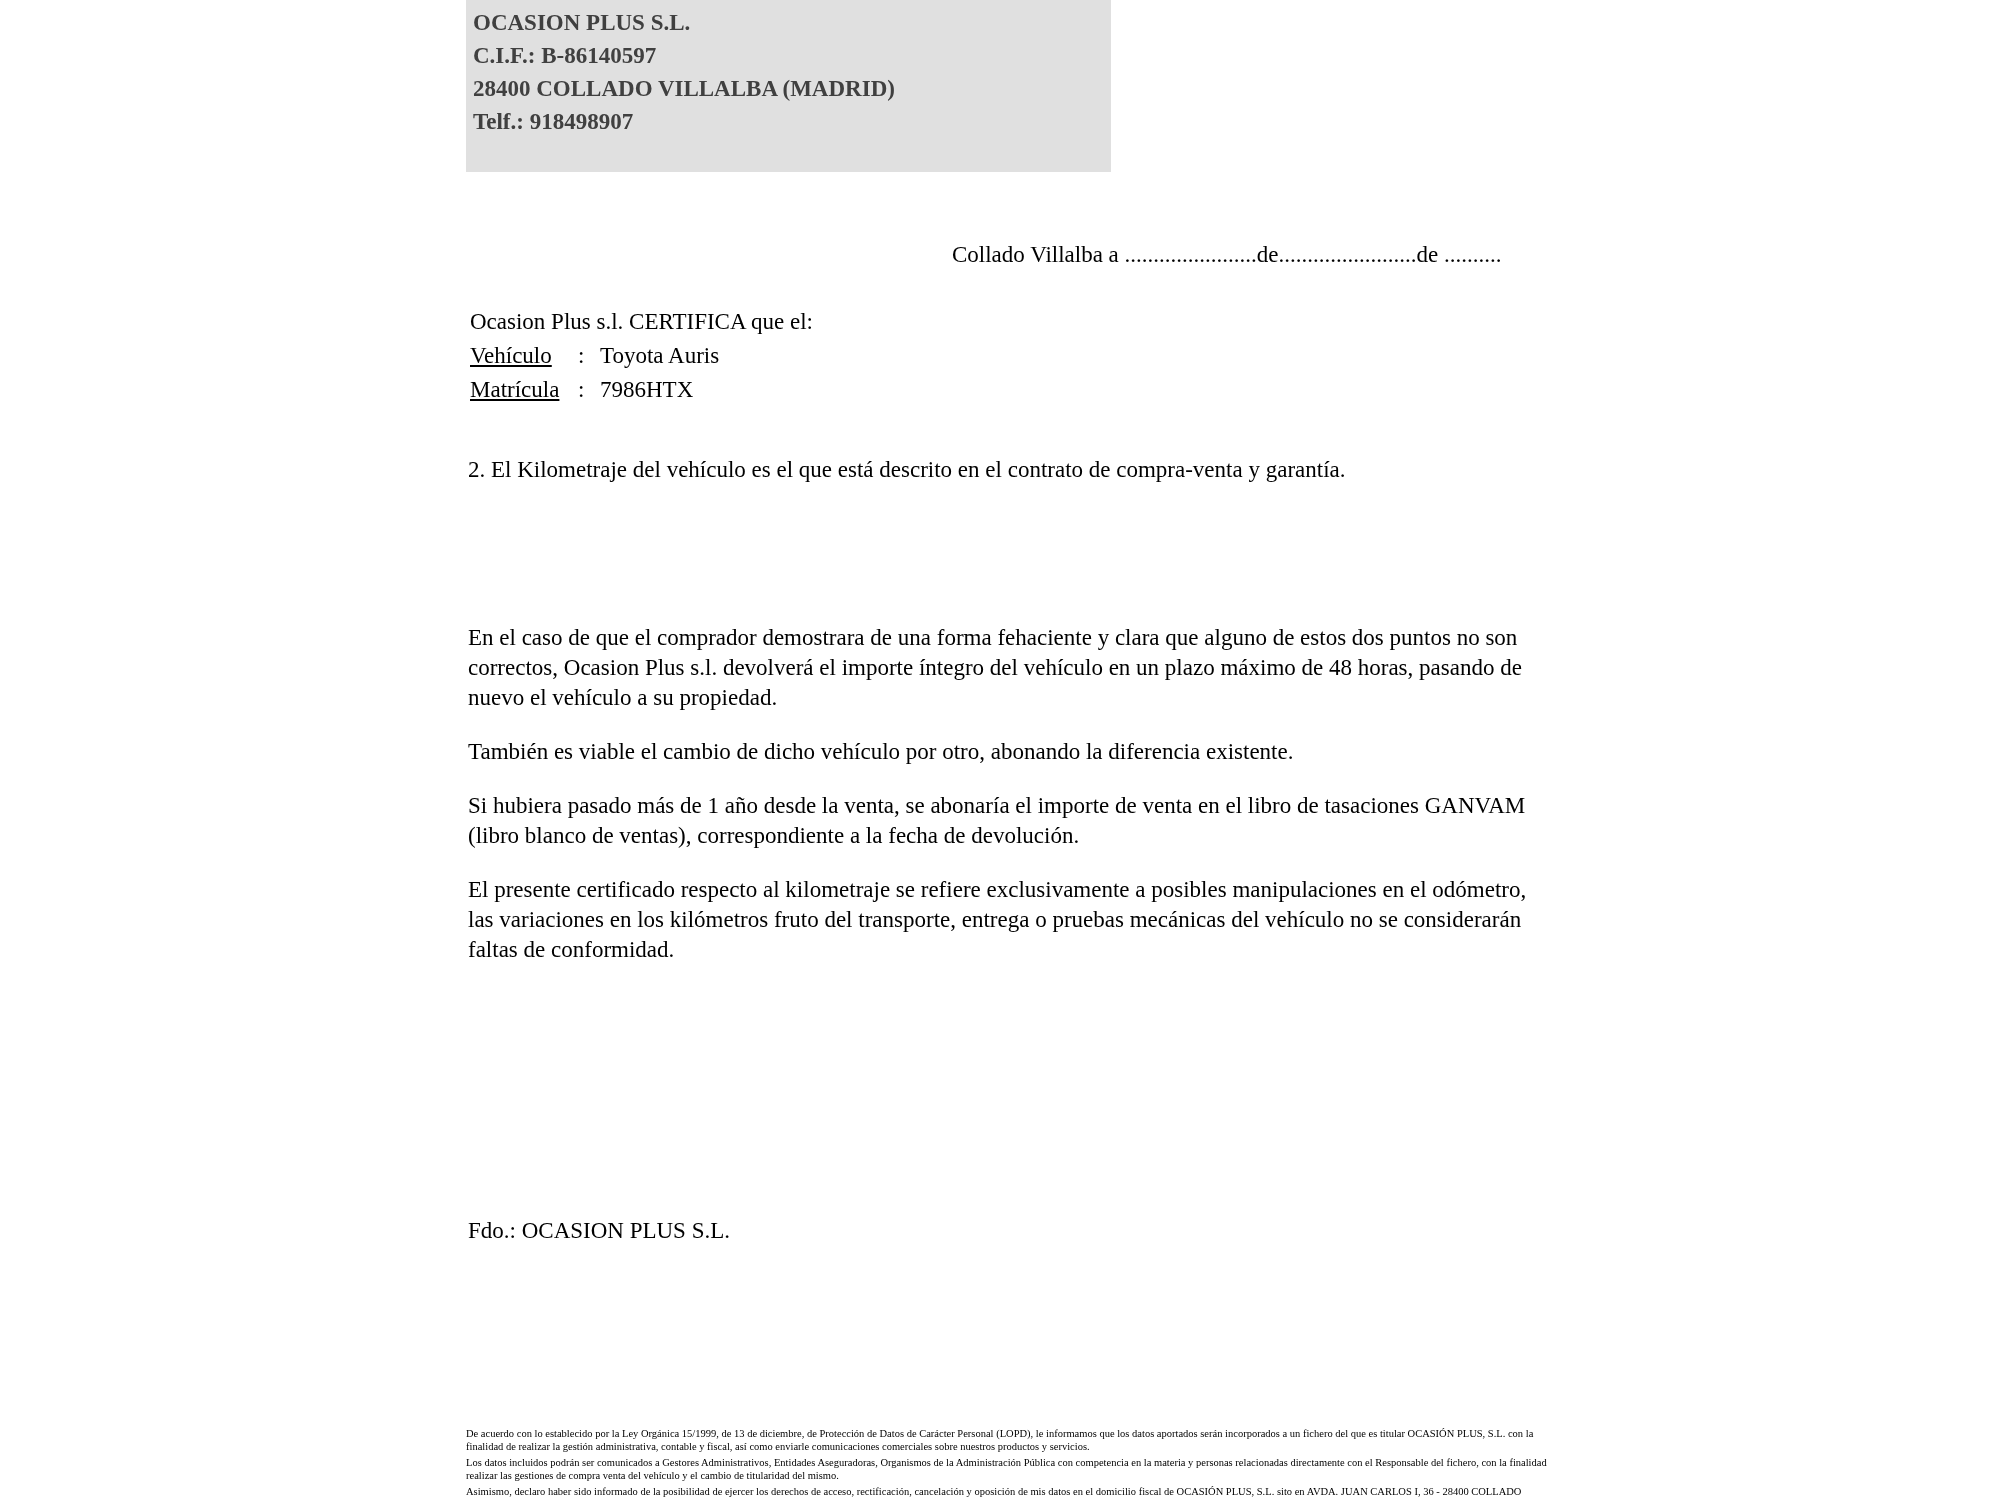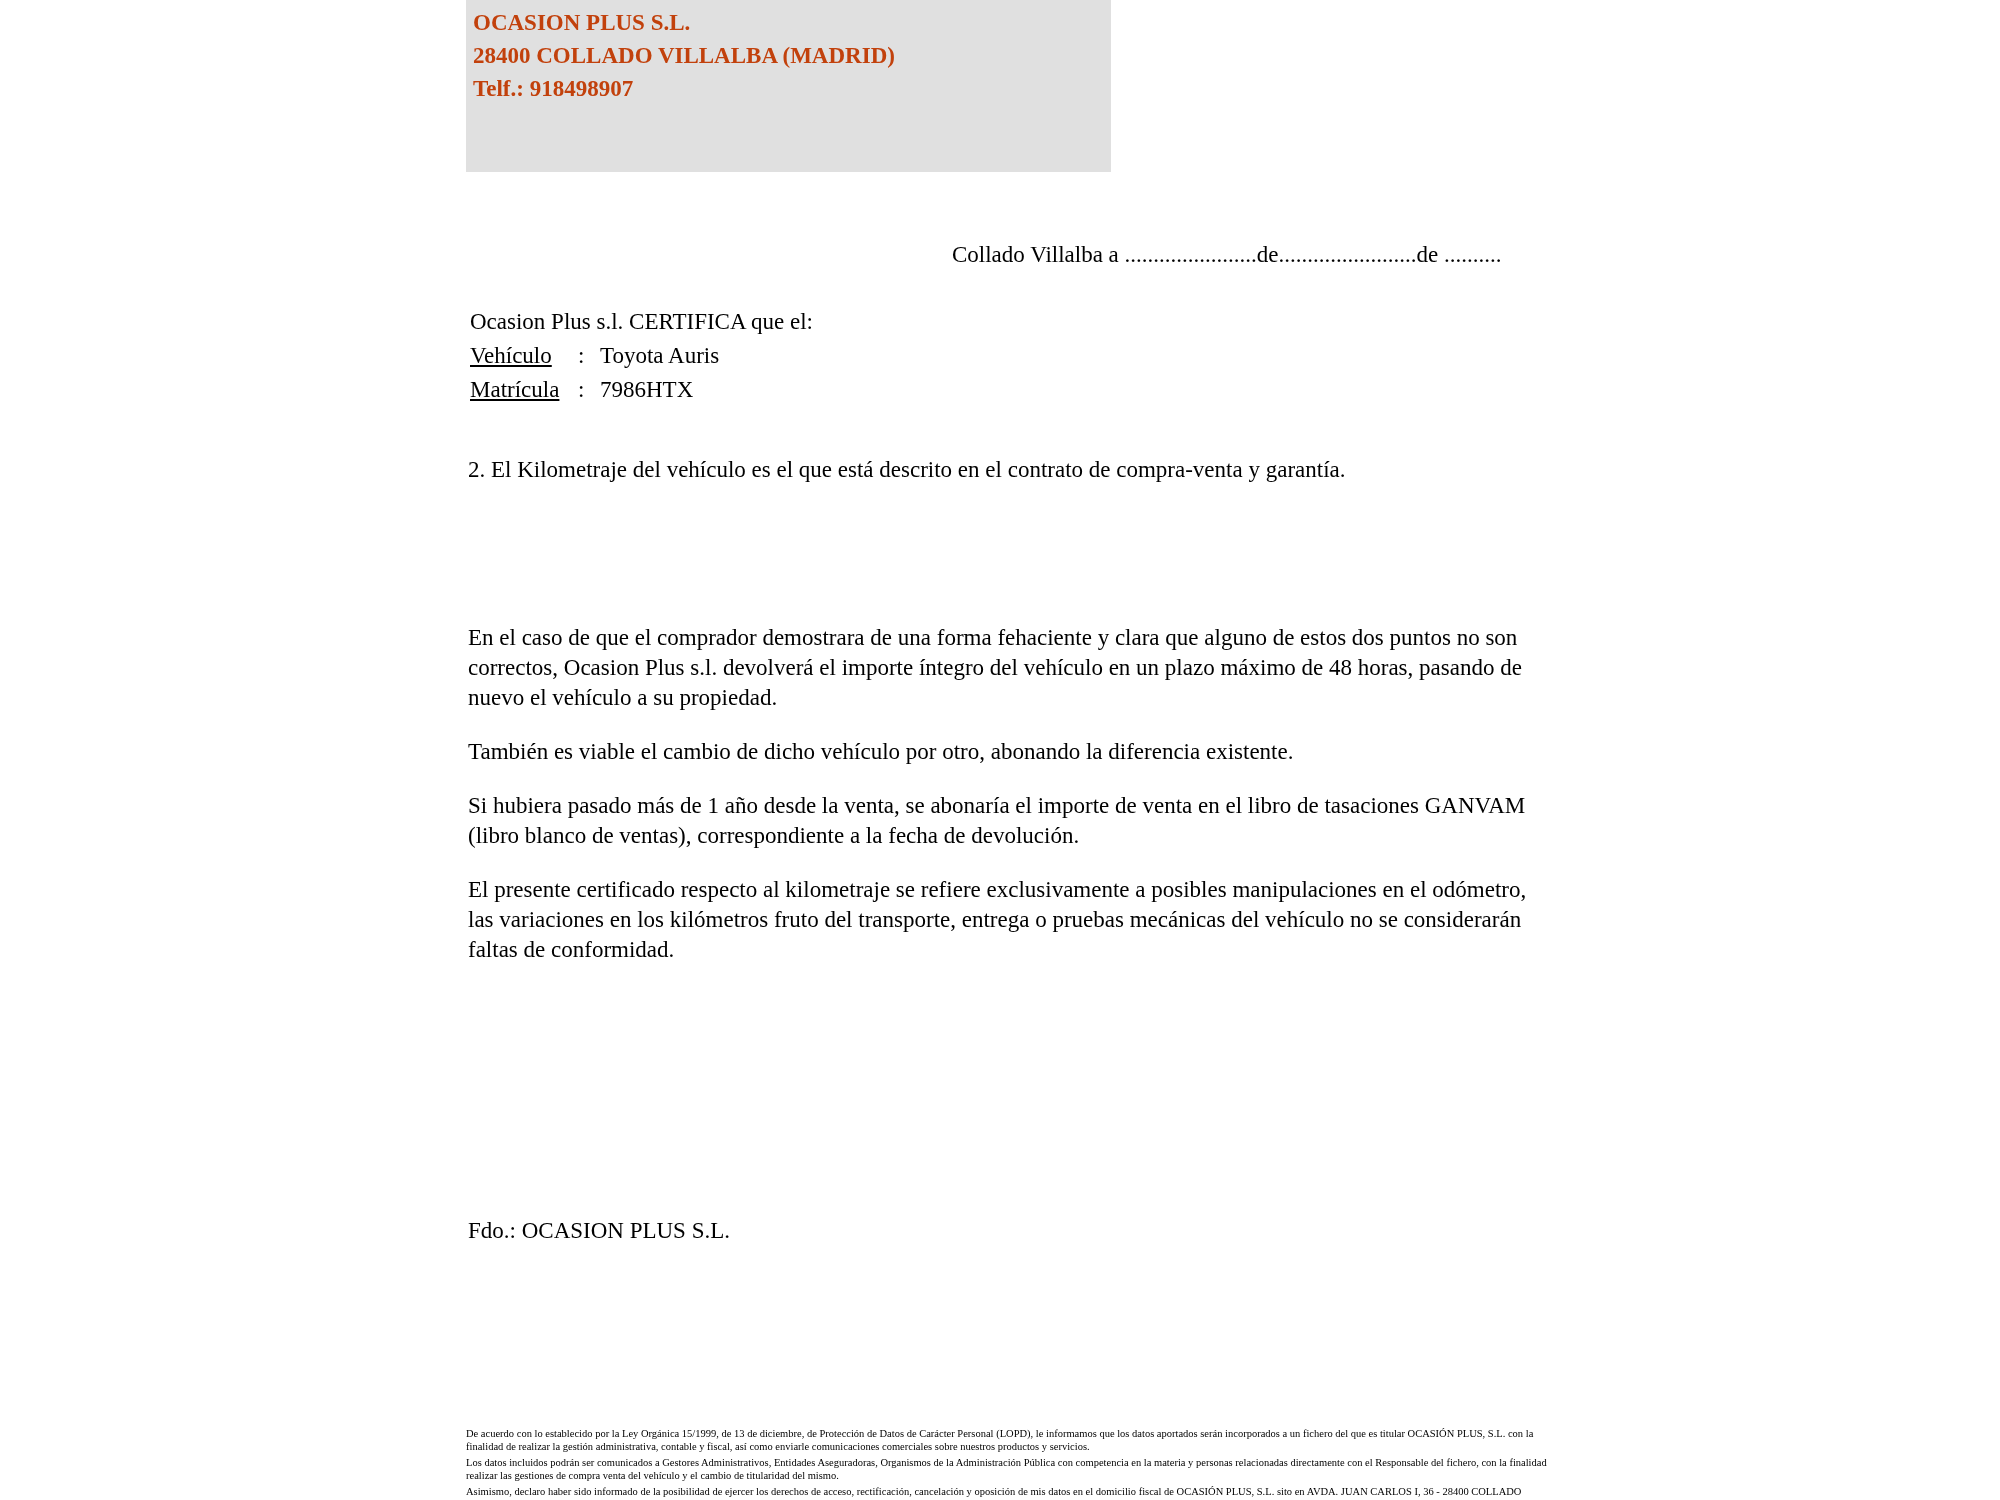--- a/index.html
+++ b/index.html
@@ -34,21 +34,21 @@
     height: 172px;
     background: #e0e0e0;
     padding: 6px 0 0 7px;
     box-sizing: border-box;
   }
   .header-line {
     font-family: "Liberation Serif", serif;
     font-weight: bold;
     font-size: 23px;
     line-height: 33px;
-    color: #c2410c;
+    color: #404040;
     white-space: nowrap;
   }
 
   
   .date-line {
     position: absolute;
     left: 952px;
     top: 240px;
     font-size: 23px;
     line-height: 30px;
@@ -130,20 +130,21 @@
     height: 4px;
   }
 </style>
 </head>
 <body>
 
 <div class="page">
 
   <div class="header-block">
     <div class="header-line">OCASION PLUS S.L.</div>
+    <div class="header-line">C.I.F.: B-86140597</div>
     <div class="header-line">28400 COLLADO VILLALBA (MADRID)</div>
     <div class="header-line">Telf.: 918498907</div>
   </div>
 
   <div class="date-line">Collado Villalba a .......................de........................de ..........</div>
 
   <div class="certifica">
     <div>Ocasion Plus s.l. CERTIFICA que el:</div>
     <div class="kv-row">
       <span class="kv-label">Vehículo</span>

